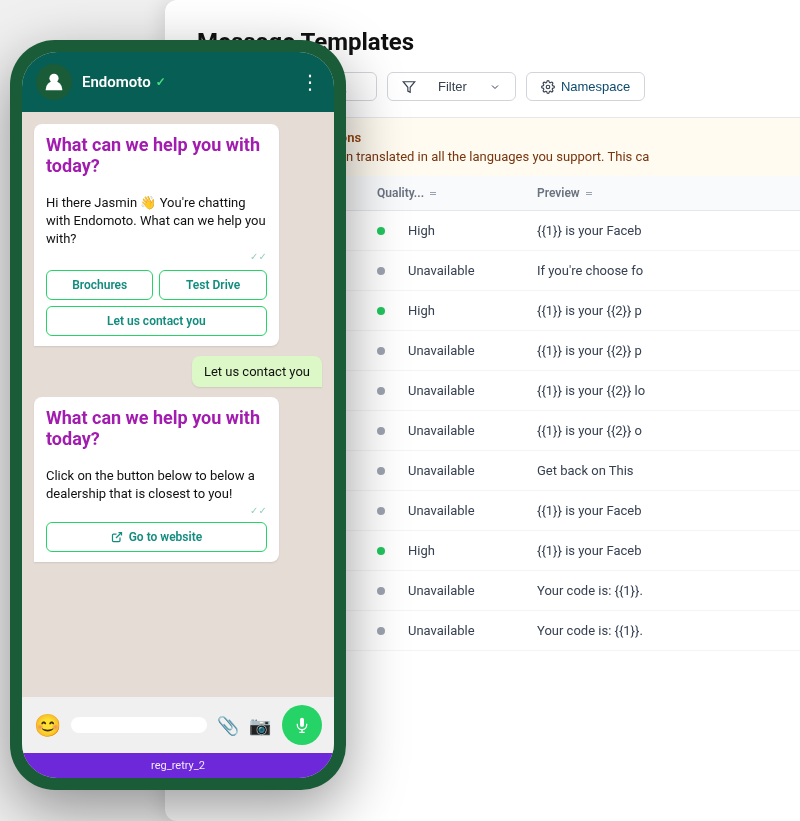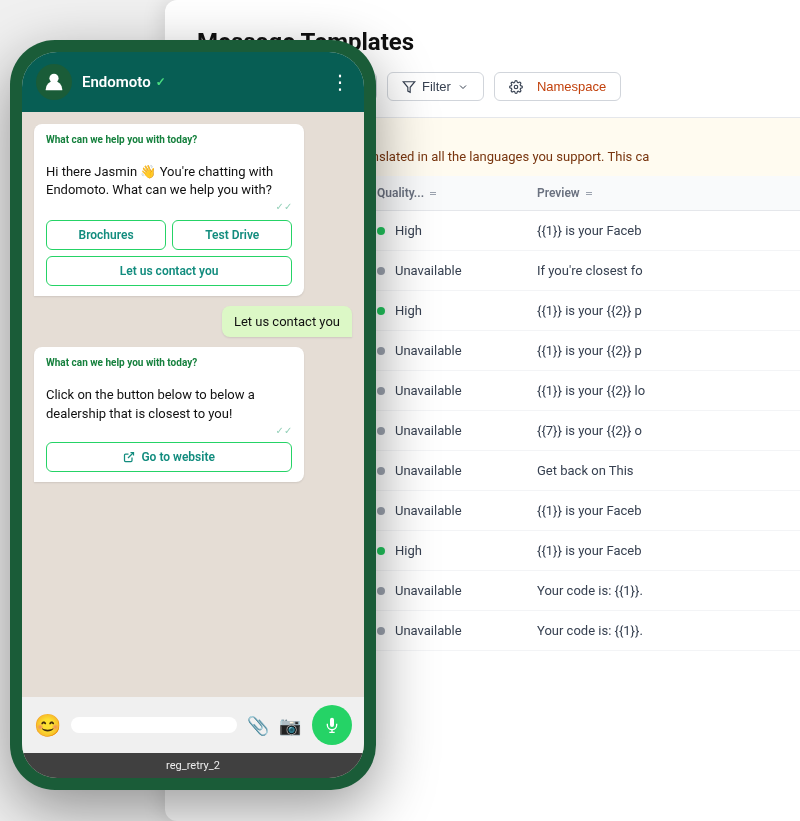--- a/index.html
+++ b/index.html
@@ -58,41 +58,41 @@
       outline: none;
       font-size: 13px;
       color: #6b7280;
       background: transparent;
       width: 120px;
     }
 
     .filter-btn {
       display: flex;
       align-items: center;
+      gap: 22px;
+      border: 1px solid #d1d5db;
+      border-radius: 6px;
+      padding: 6px 14px;
+      background: #fff;
+      cursor: pointer;
+      font-size: 13px;
+      color: #374151;
+    }
+
+    .namespace-btn {
+      display: flex;
+      align-items: center;
       gap: 6px;
       border: 1px solid #d1d5db;
       border-radius: 6px;
       padding: 6px 14px;
       background: #fff;
       cursor: pointer;
       font-size: 13px;
-      color: #374151;
-    }
-
-    .namespace-btn {
-      display: flex;
-      align-items: center;
-      gap: 14px;
-      border: 1px solid #d1d5db;
-      border-radius: 6px;
-      padding: 6px 14px;
-      background: #fff;
-      cursor: pointer;
-      font-size: 13px;
-      color: #c2410c;
+      color: #0c4a6e;
     }
 
     .warning-banner {
       background: #fffbf0;
       border-left: 4px solid #f59e0b;
       padding: 12px 32px;
       font-size: 13px;
     }
 
     .warning-banner .warning-title {
@@ -131,21 +131,21 @@
     }
 
     .category-cell {
       font-size: 13px;
       color: #374151;
     }
 
     .quality-cell {
       display: flex;
       align-items: center;
-      gap: 10px;
+      gap: 23px;
       font-size: 13px;
       color: #374151;
     }
 
     .quality-dot {
       width: 8px;
       height: 8px;
       border-radius: 50%;
     }
 
@@ -164,21 +164,21 @@
     .phone-wrapper {
       position: absolute;
       top: 40px;
       left: 10px;
       width: 310px;
       height: 750px;
       z-index: 10;
     }
 
     .phone-outer {
-      width: 366px;
+      width: 336px;
       height: 750px;
       background: #1a5c38;
       border-radius: 45px;
       padding: 12px;
       box-shadow: 0 20px 60px rgba(0,0,0,0.4);
       position: relative;
     }
 
     .phone-inner {
       width: 100%;
@@ -261,22 +261,22 @@
 
     .bot-bubble .msg-text {
       font-size: 13px;
       color: #111;
       line-height: 1.4;
       margin-top: 18px;
     }
 
     .bot-bubble .msg-bold {
       font-weight: 700;
-      font-size: 10px;
-      color: #15803d;
+      font-size: 18px;
+      color: #a21caf;
       margin-bottom: 4px;
     }
 
     .msg-tick {
       text-align: right;
       color: #92d0b8;
       font-size: 10px;
       margin-top: 2px;
     }
 
@@ -379,21 +379,21 @@
       display: flex;
       align-items: center;
       justify-content: center;
       cursor: pointer;
       color: white;
       font-size: 18px;
     }
 
     
     .phone-bottom-bar {
-      background: #404040;
+      background: #6d28d9;
       padding: 6px 32px;
       text-align: center;
     }
 
     .phone-bottom-label {
       color: rgba(255,255,255,0.9);
       font-size: 11px;
     }
 
     .sort-icon {
@@ -480,21 +480,21 @@
         <span>High</span>
       </div>
       <div class="preview-cell">{{1}} is your Faceb</div>
     </div>
       <div class="table-row">
       <div class="category-cell">Account Update</div>
       <div class="quality-cell">
         <span class="quality-dot dot-unavailable"></span>
         <span>Unavailable</span>
       </div>
-      <div class="preview-cell">If you're closest fo</div>
+      <div class="preview-cell">If you're choose fo</div>
     </div>
       <div class="table-row">
       <div class="category-cell">Account Update</div>
       <div class="quality-cell">
         <span class="quality-dot dot-high"></span>
         <span>High</span>
       </div>
       <div class="preview-cell">{{1}} is your {{2}} p</div>
     </div>
       <div class="table-row">
@@ -512,21 +512,21 @@
         <span>Unavailable</span>
       </div>
       <div class="preview-cell">{{1}} is your {{2}} lo</div>
     </div>
       <div class="table-row">
       <div class="category-cell">Account Update</div>
       <div class="quality-cell">
         <span class="quality-dot dot-unavailable"></span>
         <span>Unavailable</span>
       </div>
-      <div class="preview-cell">{{7}} is your {{2}} o</div>
+      <div class="preview-cell">{{1}} is your {{2}} o</div>
     </div>
       <div class="table-row">
       <div class="category-cell">Account Update</div>
       <div class="quality-cell">
         <span class="quality-dot dot-unavailable"></span>
         <span>Unavailable</span>
       </div>
       <div class="preview-cell">Get back on This</div>
     </div>
       <div class="table-row">

